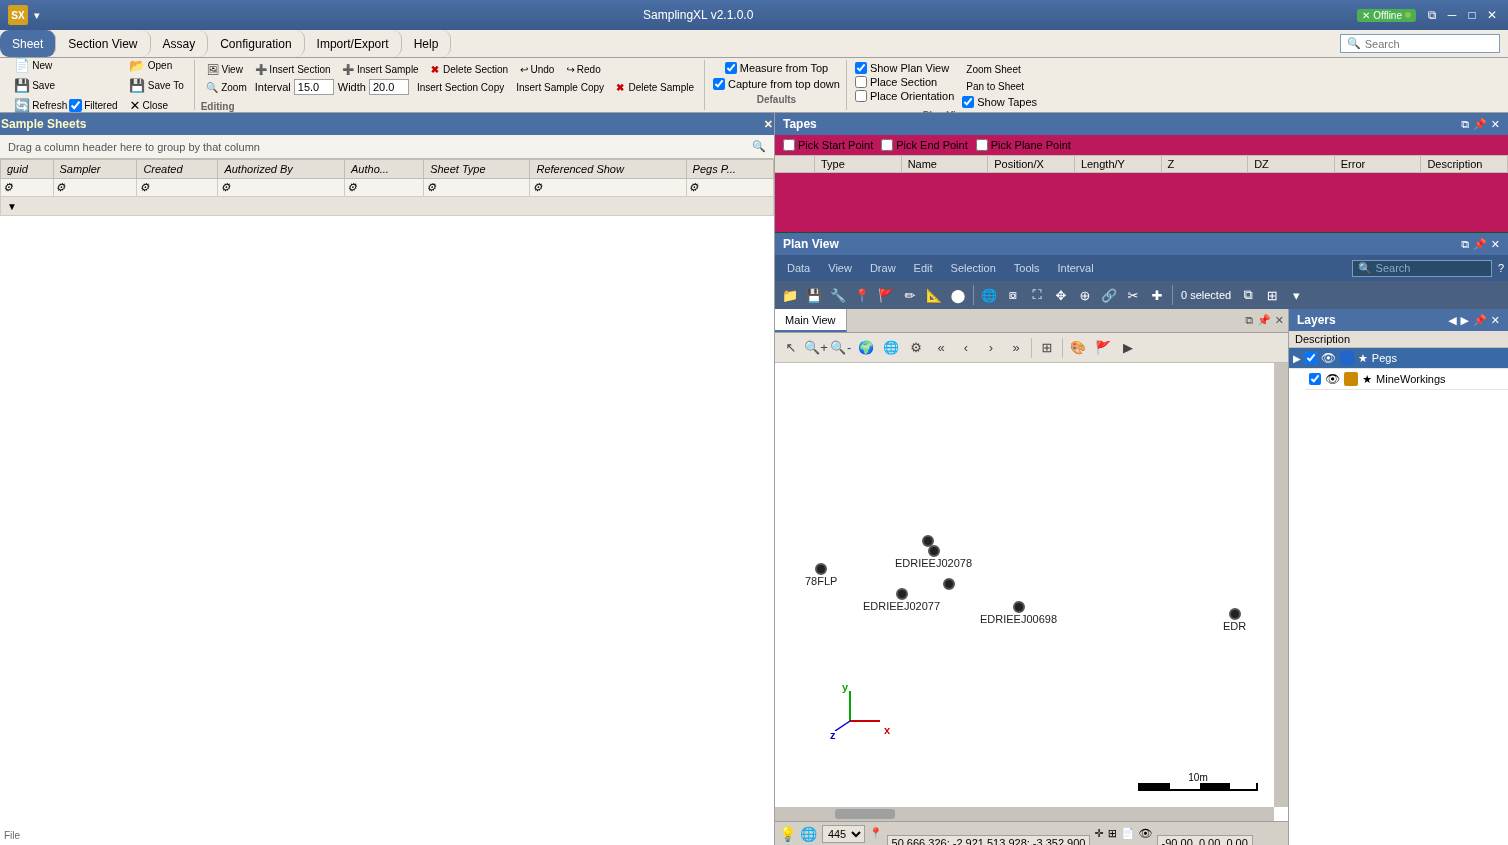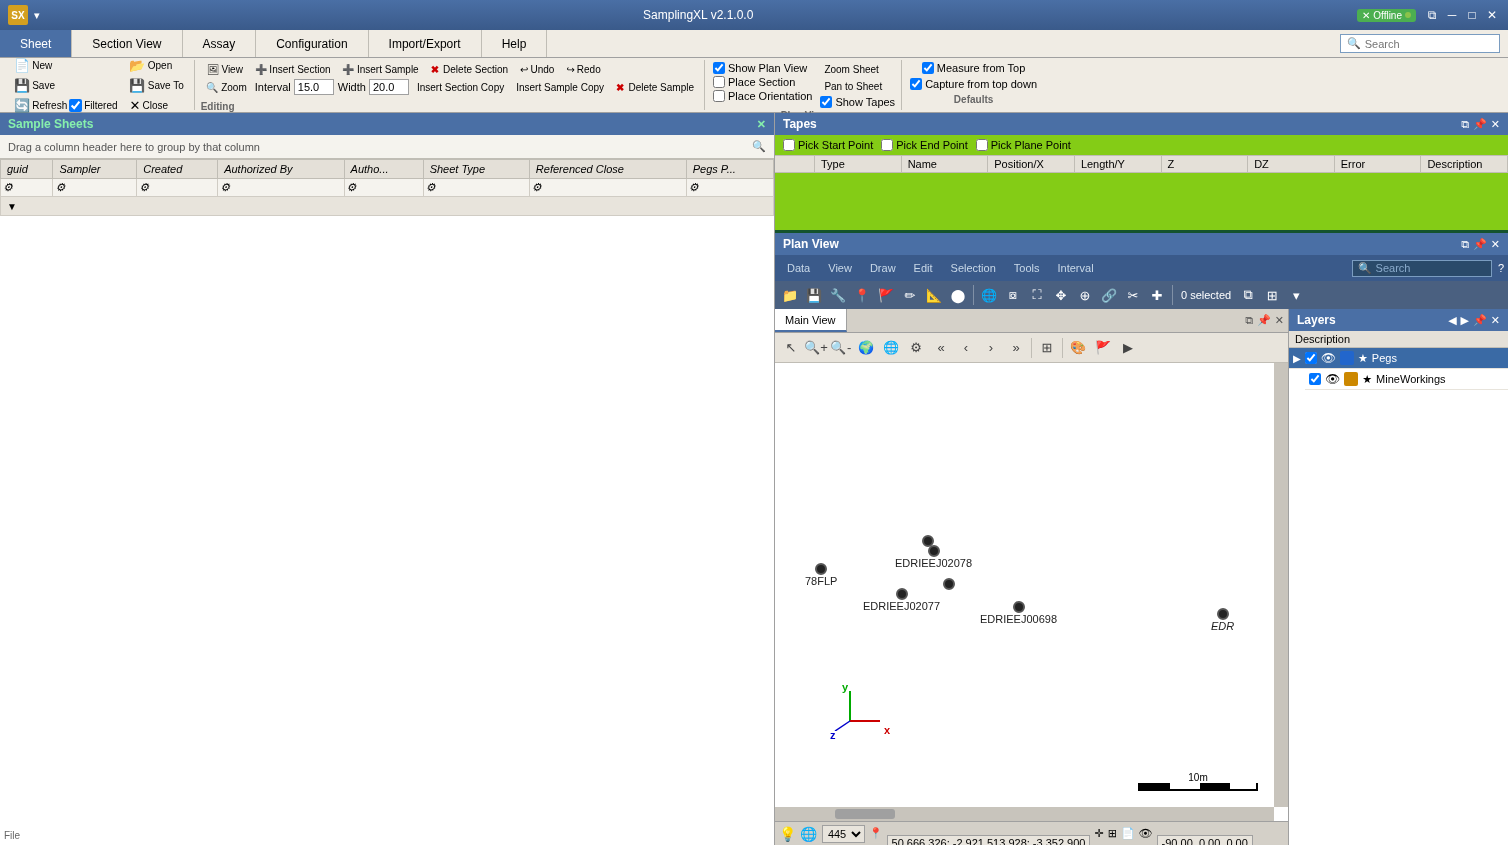--- a/index.html
+++ b/index.html
@@ -25,27 +25,28 @@
 
     
     .menu-bar {
       height: 28px;
       background: #f0ece4;
       display: flex;
       align-items: center;
       border-bottom: 1px solid #a0a0a0;
     }
     .menu-tab {
-      padding: 4px 20px;
+      padding: 4px 12px;
       font-size: 12px;
       cursor: pointer;
       height: 100%;
       display: flex;
       align-items: center;
       border-right: 1px solid #c0bdb5;
+      border-radius: 9px;
     }
     .menu-tab.active { background: #4a6fa5; color: white; }
     .menu-search {
       margin-left: auto;
       margin-right: 8px;
       display: flex;
       align-items: center;
       border: 1px solid #7a9cc0;
       background: white;
       padding: 2px 6px;
@@ -105,22 +106,22 @@
     .left-panel {
       width: 775px;
       display: flex;
       flex-direction: column;
       border-right: 1px solid #a0a0a0;
       background: #f0ece4;
     }
 
     .panel-header {
       background: #4a6fa5;
-      color: #86efac;
-      padding: 3px 8px;
+      color: #fef9c3;
+      padding: 3px 1px;
       font-size: 12px;
       font-weight: bold;
       display: flex;
       align-items: center;
       justify-content: space-between;
       height: 22px;
     }
     .panel-header .close-btn { cursor: pointer; font-size: 11px; }
 
     .group-hint {
@@ -162,22 +163,22 @@
 
     
     .right-panel {
       flex: 1;
       display: flex;
       flex-direction: column;
     }
 
     
     .tapes-panel {
-      background: #84cc16;
-      border-bottom: 3px solid #14532d;
+      background: #be185d;
+      border-bottom: 1px solid #14532d;
       height: 120px;
     }
 
     .tapes-header {
       background: #4a6fa5;
       color: white;
       padding: 3px 8px;
       font-size: 12px;
       font-weight: bold;
       display: flex;
@@ -614,20 +615,32 @@
         <span>Insert Sample Copy</span>
       </div>
       <div class="tb-btn-row">
         <span class="tb-red-x">✖</span>
         <span>Delete Sample</span>
       </div>
     </div>
     <span style="font-size:10px;color:#666;position:absolute;bottom:-2px;left:4px;font-weight:bold;">Editing</span>
   </div>
 
+  <div class="toolbar-group" style="flex-direction:column;gap:4px;">
+    <div class="checkbox-row">
+      <input type="checkbox" checked="" style="">
+      <span>Measure from Top</span>
+    </div>
+    <div class="checkbox-row">
+      <input type="checkbox" checked="" style="">
+      <span>Capture from top down</span>
+    </div>
+    <span style="font-size:10px;color:#666;font-weight:bold;">Defaults</span>
+  </div>
+
   <div class="toolbar-group" style="flex-direction:column;gap:2px;">
     <div style="display:flex;gap:8px;">
       <div style="display:flex;flex-direction:column;gap:2px;">
         <div class="checkbox-row">
           <input type="checkbox" checked="" style="">
           <span>Show Plan View</span>
         </div>
         <div class="checkbox-row">
           <input type="checkbox" style="">
           <span>Place Section</span>
@@ -644,32 +657,20 @@
         <div class="tb-btn-row">
           <span>Pan to Sheet</span>
         </div>
         <div class="checkbox-row">
           <input type="checkbox" checked="" style="">
           <span>Show Tapes</span>
         </div>
       </div>
     </div>
     <span style="font-size:10px;color:#666;font-weight:bold;">Plan View</span>
-  </div>
-
-  <div class="toolbar-group" style="flex-direction:column;gap:4px;">
-    <div class="checkbox-row">
-      <input type="checkbox" checked="" style="">
-      <span>Measure from Top</span>
-    </div>
-    <div class="checkbox-row">
-      <input type="checkbox" checked="" style="">
-      <span>Capture from top down</span>
-    </div>
-    <span style="font-size:10px;color:#666;font-weight:bold;">Defaults</span>
   </div>
 </div>
 
 <div class="main-area">
 
   <div class="left-panel">
     <div class="panel-header">
       <span>Sample Sheets</span>
       <span class="close-btn">✕</span>
     </div>
@@ -680,21 +681,21 @@
     <div class="table-container">
       <table class="data-table">
         <thead>
           <tr>
             <th>guid</th>
             <th>Sampler</th>
             <th>Created</th>
             <th>Authorized By</th>
             <th>Autho...</th>
             <th>Sheet Type</th>
-            <th>Referenced Close</th>
+            <th>Referenced Show</th>
             <th>Pegs P...</th>
           </tr>
         </thead>
         <tbody>
           <tr class="filter-row">
             <td>
                 <div class="filter-cell">
                   <span class="filter-icon">⚙</span>
                 </div>
               </td>
@@ -879,21 +880,21 @@
                 <div class="peg-dot"></div>
                 <span>EDRIEEJ02077</span>
               </div>
               <div class="peg" style="left:168px;top:215px;">
                 <div class="peg-dot"></div>
               </div>
               <div class="peg" style="left:205px;top:238px;">
                 <div class="peg-dot"></div>
                 <span>EDRIEEJ00698</span>
               </div>
-              <div class="peg" style="left:436px;top:245px;font-style:italic;">
+              <div class="peg" style="left:448px;top:245px;">
                 <div class="peg-dot"></div>
                 <span>EDR</span>
               </div>
 
               <div class="axes" style="position:absolute;bottom:80px;left:55px;">
                 <div style="position:relative;width:60px;height:60px;">
                   <span class="axis-label y-axis" style="position:absolute;top:0;left:12px;">y</span>
                   <svg width="60" height="50">
                     <line x1="20" y1="40" x2="20" y2="10" stroke="#00aa00" stroke-width="2"></line>
                     <line x1="20" y1="40" x2="50" y2="40" stroke="#cc0000" stroke-width="2"></line>

